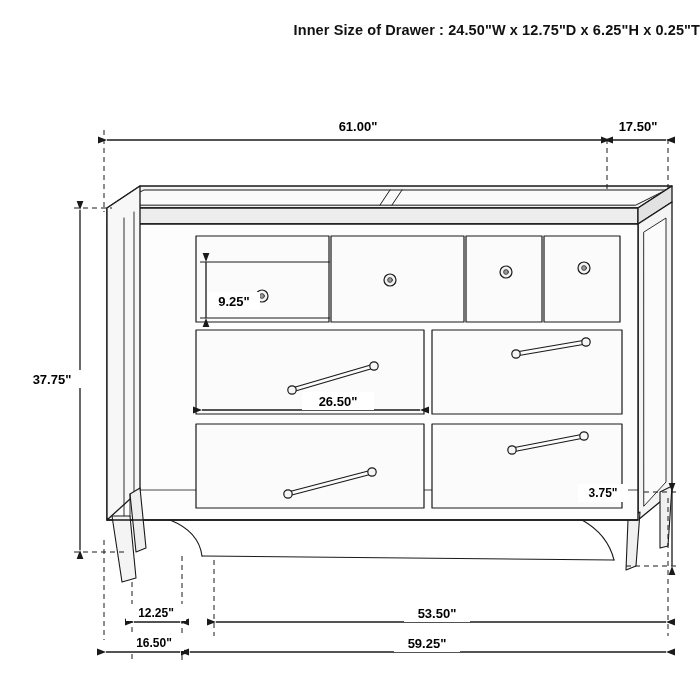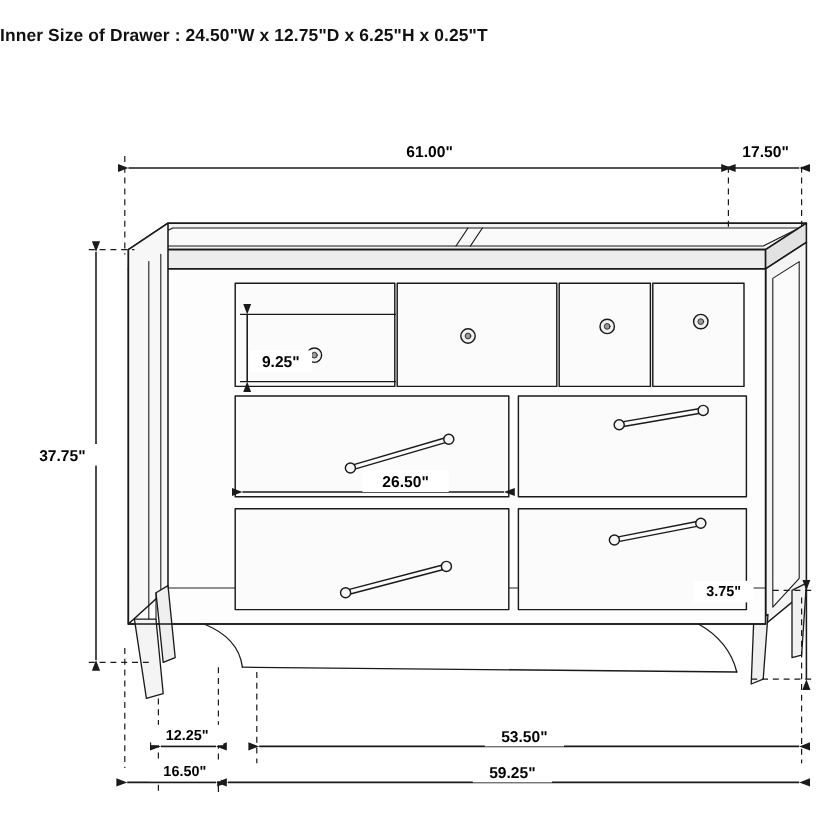--- a/index.html
+++ b/index.html
@@ -18,21 +18,21 @@
   #stage {
     position: relative;
     width: 700px;
     height: 700px;
   }
   #title {
     position: absolute;
     top: 22px;
     left: 0;
     width: 700px;
-    text-align: left;
+    text-align: right;
     font-size: 14.5px;
     font-weight: bold;
     letter-spacing: 0.1px;
     color: #111111;
   }
   svg#drawing {
     position: absolute;
     top: 0;
     left: 0;
     width: 700px;

